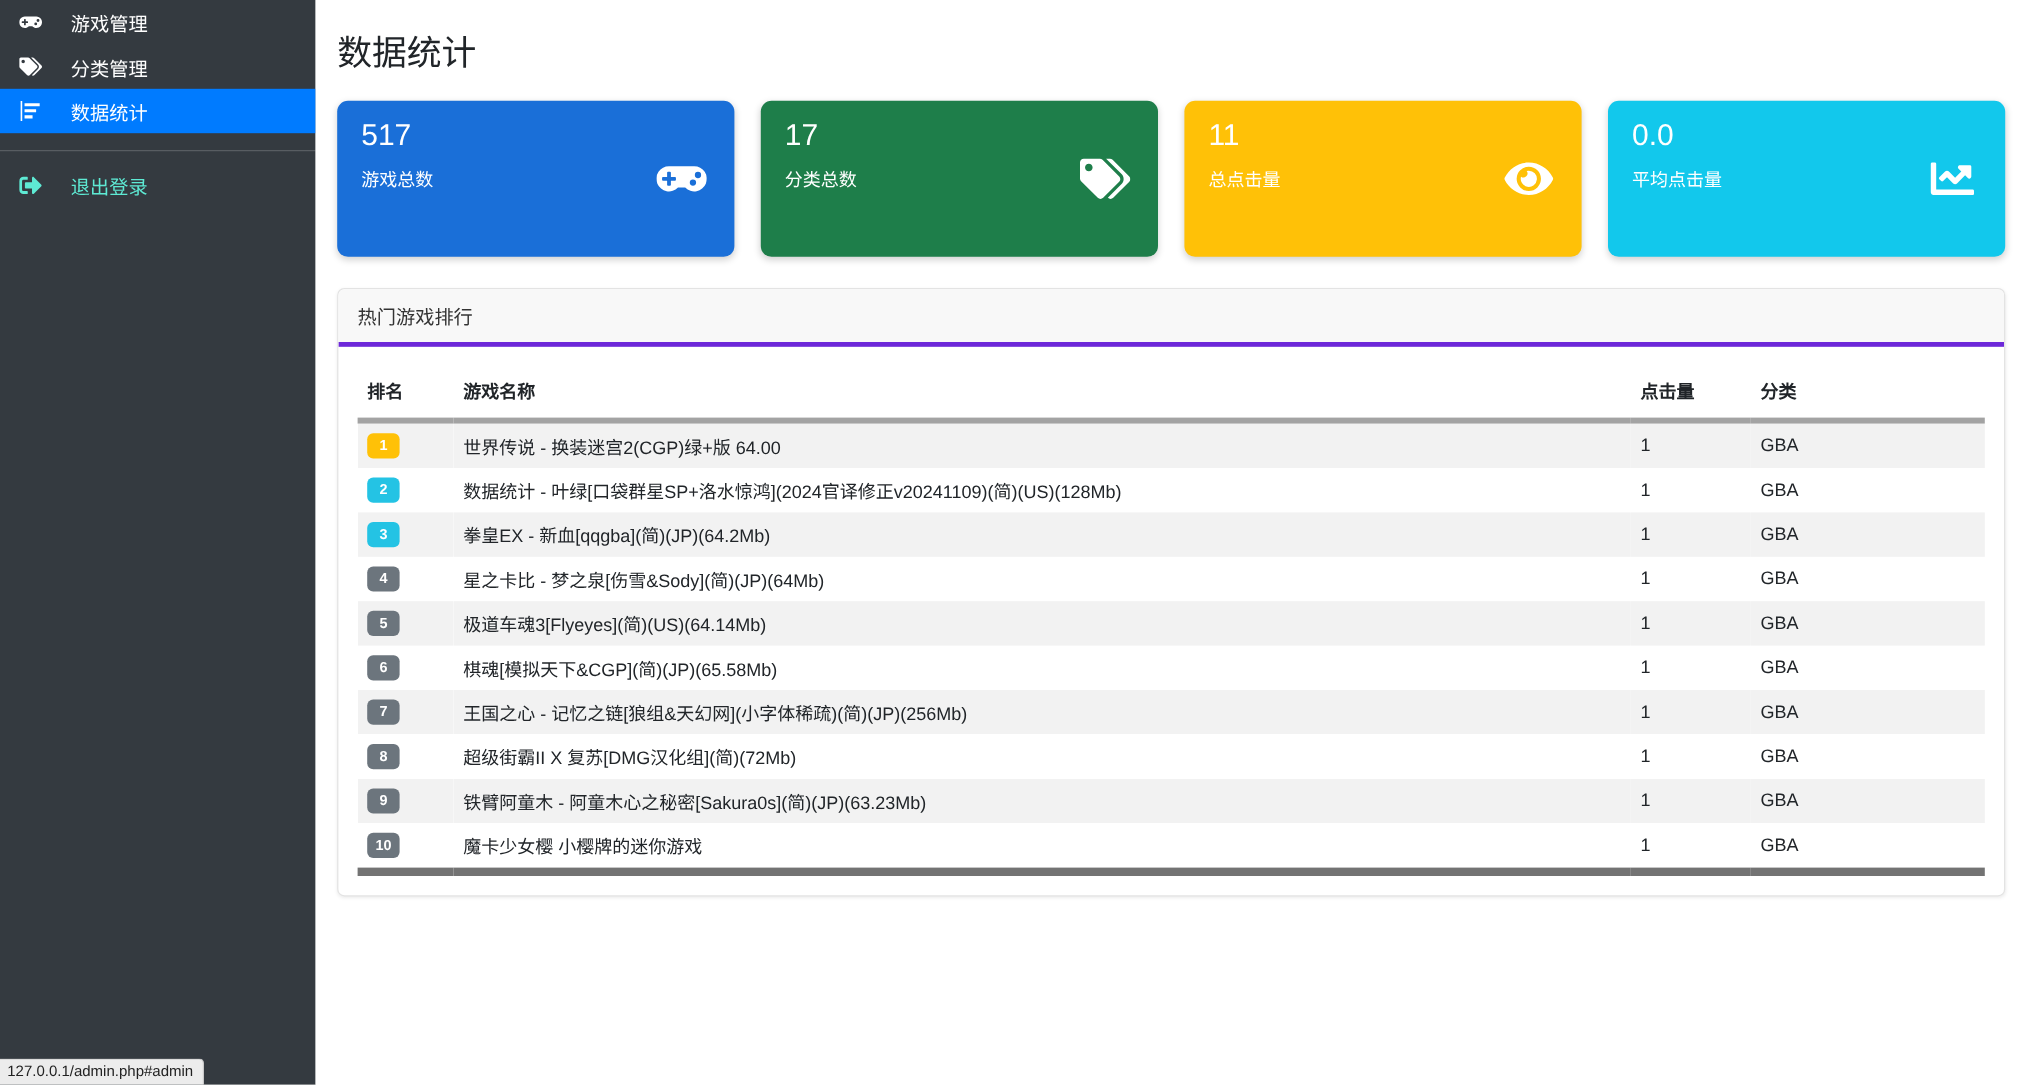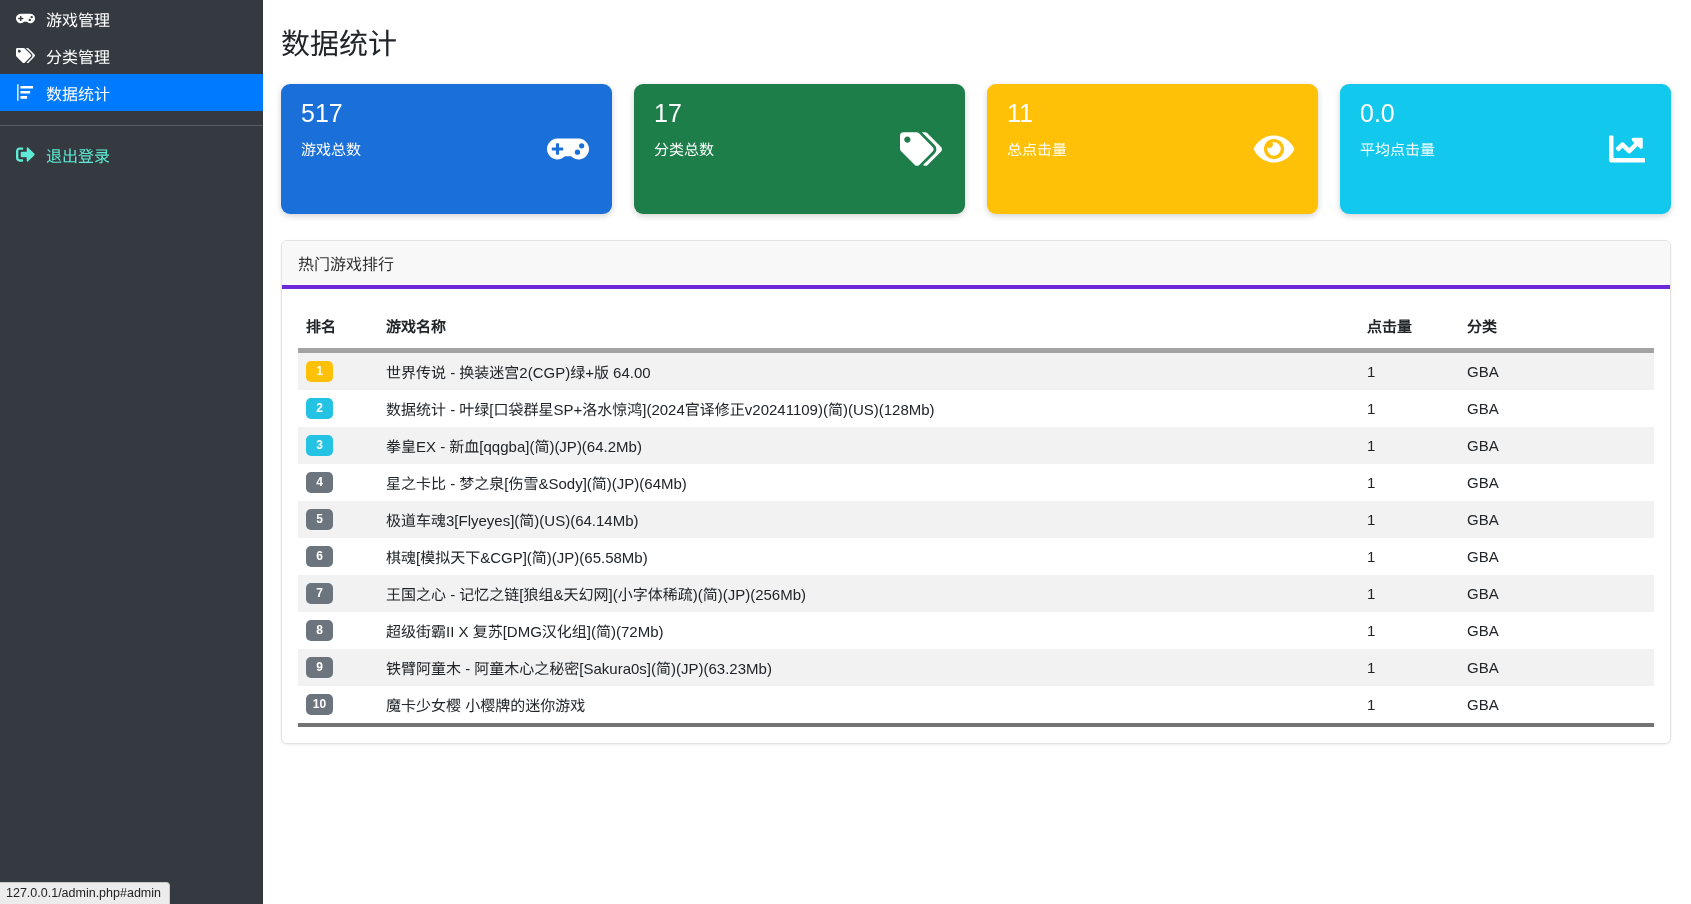--- a/index.html
+++ b/index.html
@@ -22,21 +22,21 @@
   .sidebar-title {
     text-align: center;
     font-size: 22px;
     font-weight: 700;
     padding: 17px 10px 22px;
     color: #ffffff;
   }
   .nav-item {
     display: flex;
     align-items: center;
-    gap: 11px;
+    gap: 24px;
     height: 37px;
     padding: 0 16px;
     font-size: 16px;
     color: #ffffff;
     cursor: pointer;
     white-space: nowrap;
   }
   .nav-item .nav-ico { width: 19px; height: 19px; flex: 0 0 19px; display: inline-flex; }
   .nav-item .nav-ico svg { width: 100%; height: 100%; fill: currentColor; }
   .nav-item.active { background: #007bff; }
@@ -122,21 +122,21 @@
     padding: 10px 8px 12px;
     border-bottom: 5px solid #a3a3a3;
   }
   .rank-table td {
     padding: 8px 8px;
     overflow: hidden;
     white-space: nowrap;
     text-overflow: ellipsis;
   }
   .rank-table tbody tr:nth-child(odd) { background: #f2f2f2; }
-  .rank-table tbody tr:last-child { border-bottom: 4px solid #737373; }
+  .rank-table tbody tr:last-child { border-bottom: 7px solid #737373; }
 
   .badge {
     display: inline-block;
     min-width: 27px;
     padding: 3px 6px;
     border-radius: 5px;
     text-align: center;
     font-size: 12px;
     font-weight: 700;
     color: #fff;

